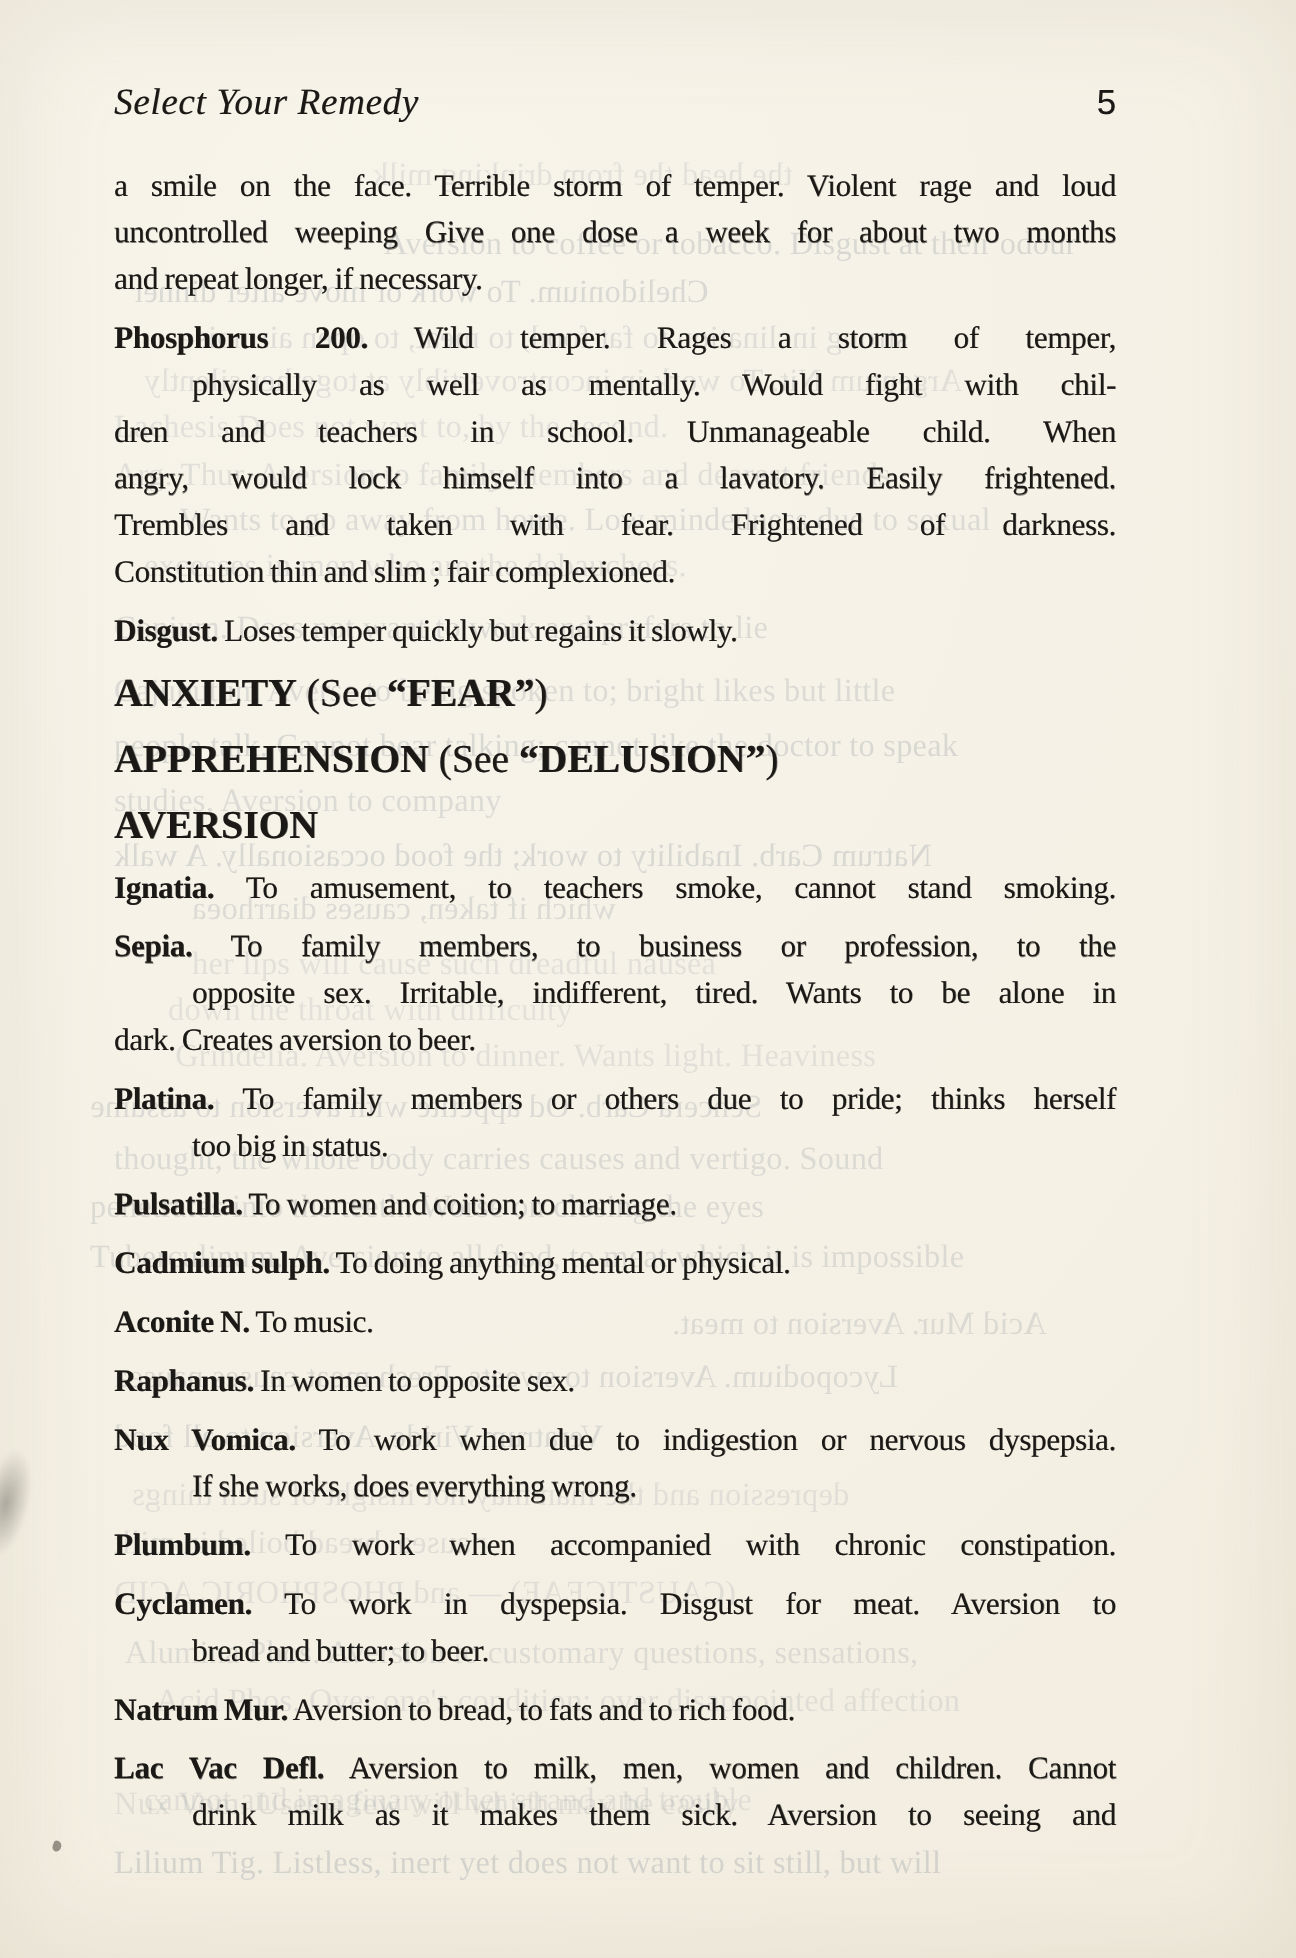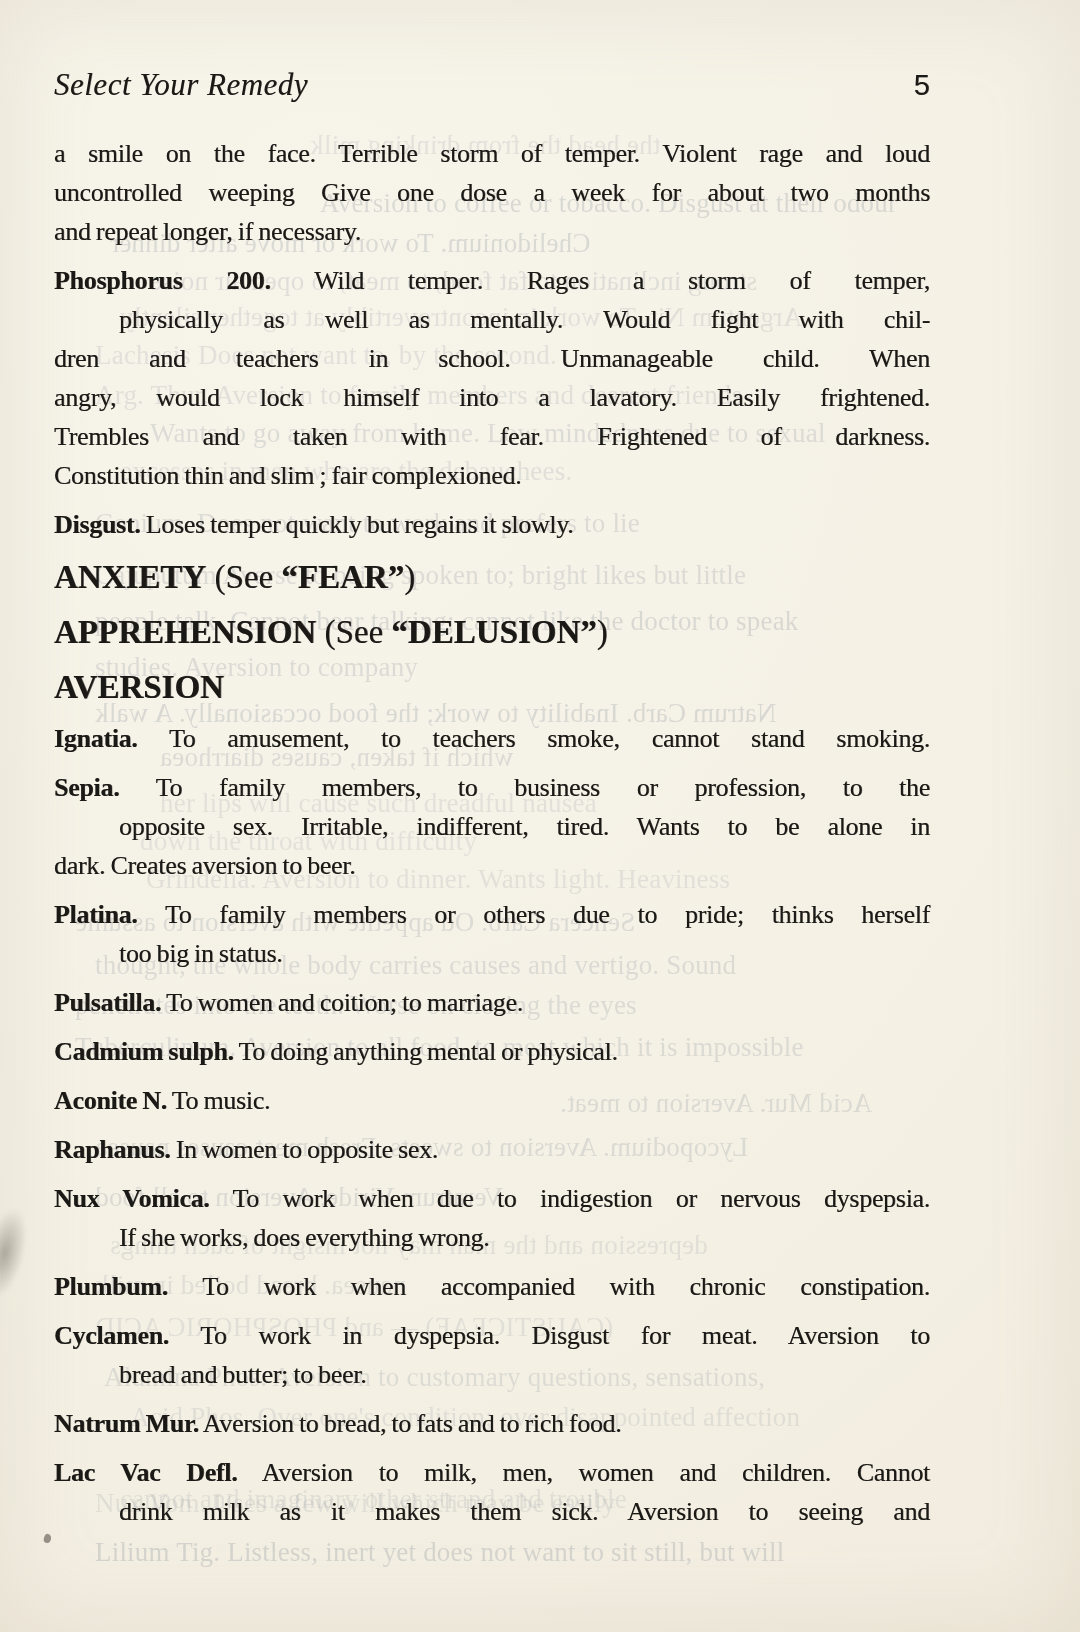--- a/index.html
+++ b/index.html
@@ -36,21 +36,21 @@
   }
   .speck{
     position:absolute;left:44px;top:1534px;width:7px;height:9px;
     background:rgba(74,70,62,.55);
     border-radius:45% 60% 55% 50%;
     transform:rotate(18deg);
   }
   
   .content{
     position:absolute;inset:0;
-    padding:66px 150px 0 54px;
+    padding:66px 150px 0 95px;
   }
   .hdr{
     display:flex;justify-content:space-between;align-items:baseline;
     line-height:38px;
     margin-bottom:30px;
   }
   .hdr .title{
     font-style:italic;
     font-size:31px;
     letter-spacing:.5px;

